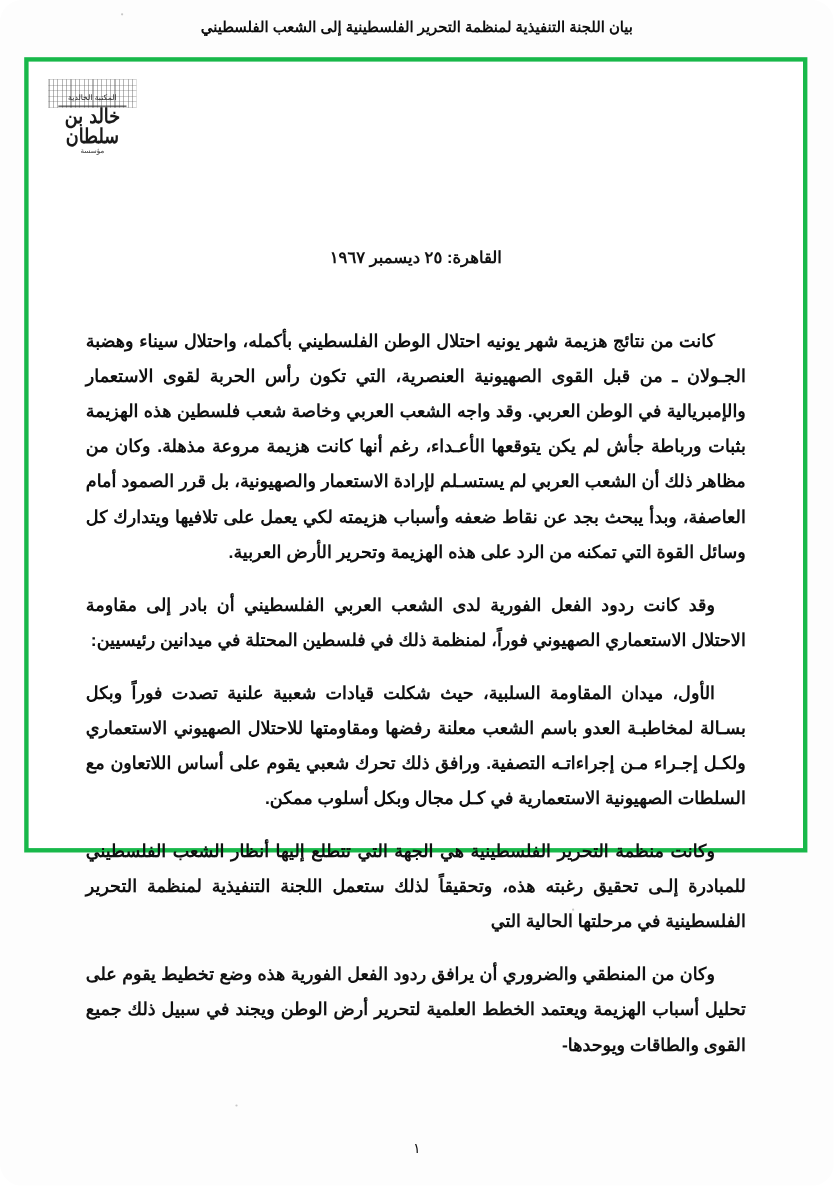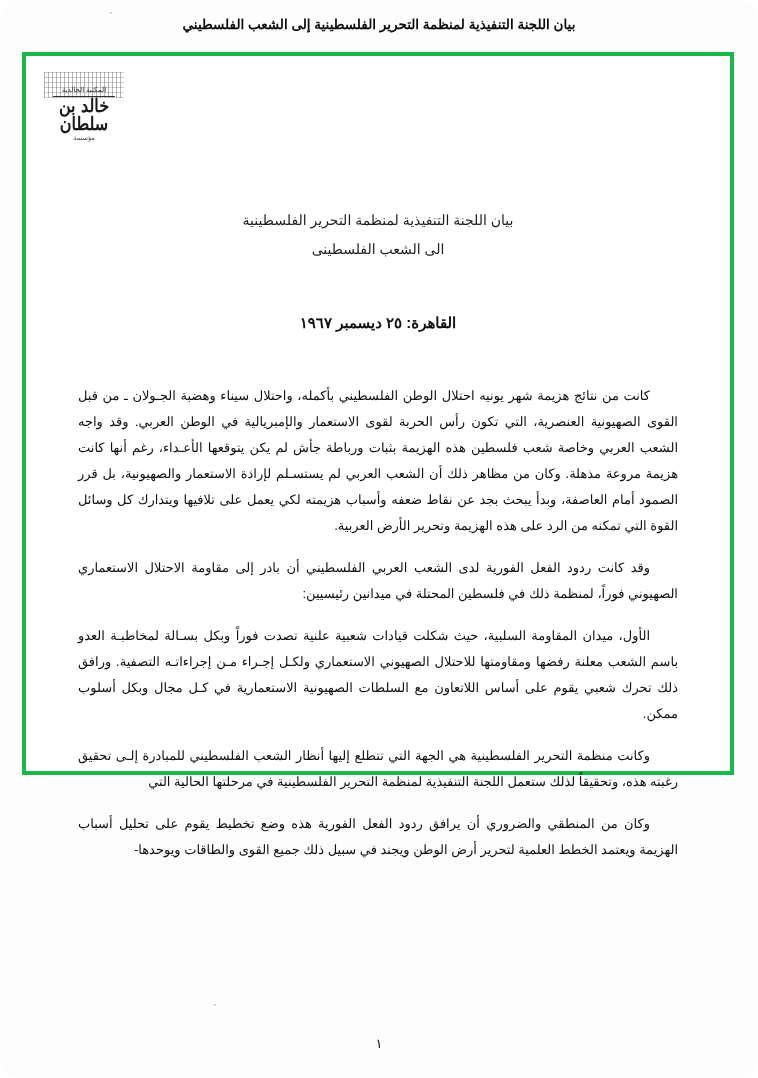--- a/index.html
+++ b/index.html
@@ -120,42 +120,42 @@
     letter-spacing: 2px;
     color: #1d1d1d;
     margin-bottom: 6px;
   }
   .doc-title .line2 {
     display: block;
   }
 
   .meta {
     text-align: center;
-    margin-top: 44px;
+    margin-top: 15px;
     margin-bottom: 8px;
   }
   .meta .meta-line {
     font-size: 15px;
     font-weight: bold;
     line-height: 1.85;
     color: #111;
     letter-spacing: 0.5px;
   }
 
   .paras {
     margin-top: 46px;
   }
   .paras p {
     margin: 0 0 16px 0;
-    font-size: 13px;
+    font-size: 16px;
     line-height: 2.0;
     text-align: justify;
     text-align-last: right;
     color: #101010;
-    font-weight: normal;
+    font-weight: bold;
     text-indent: 28px;
     letter-spacing: -0.1px;
   }
 
   .page-number {
     position: absolute;
     top: 1036px;
     left: 0;
     right: 0;
     text-align: center;
@@ -183,24 +183,20 @@
     <div class="seal">
       <div class="seal-hatch"></div>
       <div class="seal-top">المكتبة الخالدية</div>
       <div class="seal-rule"></div>
       <div class="seal-name">خالد بن سلطان</div>
       <div class="seal-sub">مؤسسة</div>
     </div>
 
     <div class="doc-body">
 
-      <div class="doc-title">
-        <span>بيان اللجنة التنفيذية لمنظمة التحرير الفلسطينية</span>
-        <span class="line2">الى الشعب الفلسطينى</span>
-      </div>
 
       <div class="meta">
         <div class="meta-line">القاهرة: ٢٥ ديسمبر ١٩٦٧</div>
       </div>
 
       <div class="paras">
         <p>كانت من نتائج هزيمة شهر يونيه احتلال الوطن الفلسطيني بأكمله، واحتلال سيناء وهضبة الجـولان ـ من قبل القوى الصهيونية العنصرية، التي تكون رأس الحربة لقوى الاستعمار والإمبريالية في الوطن العربي. وقد واجه الشعب العربي وخاصة شعب فلسطين هذه الهزيمة بثبات ورباطة جأش لم يكن يتوقعها الأعـداء، رغم أنها كانت هزيمة مروعة مذهلة. وكان من مظاهر ذلك أن الشعب العربي لم يستسـلم لإرادة الاستعمار والصهيونية، بل قرر الصمود أمام العاصفة، وبدأ يبحث بجد عن نقاط ضعفه وأسباب هزيمته لكي يعمل على تلافيها ويتدارك كل وسائل القوة التي تمكنه من الرد على هذه الهزيمة وتحرير الأرض العربية.</p>
         <p>وقد كانت ردود الفعل الفورية لدى الشعب العربي الفلسطيني أن بادر إلى مقاومة الاحتلال الاستعماري الصهيوني فوراً، لمنظمة ذلك في فلسطين المحتلة في ميدانين رئيسيين:</p>
         <p>الأول، ميدان المقاومة السلبية، حيث شكلت قيادات شعبية علنية تصدت فوراً وبكل بسـالة لمخاطبـة العدو باسم الشعب معلنة رفضها ومقاومتها للاحتلال الصهيوني الاستعماري ولكـل إجـراء مـن إجراءاتـه التصفية. ورافق ذلك تحرك شعبي يقوم على أساس اللاتعاون مع السلطات الصهيونية الاستعمارية في كـل مجال وبكل أسلوب ممكن.</p>
         <p>وكانت منظمة التحرير الفلسطينية هي الجهة التي تتطلع إليها أنظار الشعب الفلسطيني للمبادرة إلـى تحقيق رغبته هذه، وتحقيقاً لذلك ستعمل اللجنة التنفيذية لمنظمة التحرير الفلسطينية في مرحلتها الحالية التي</p>

